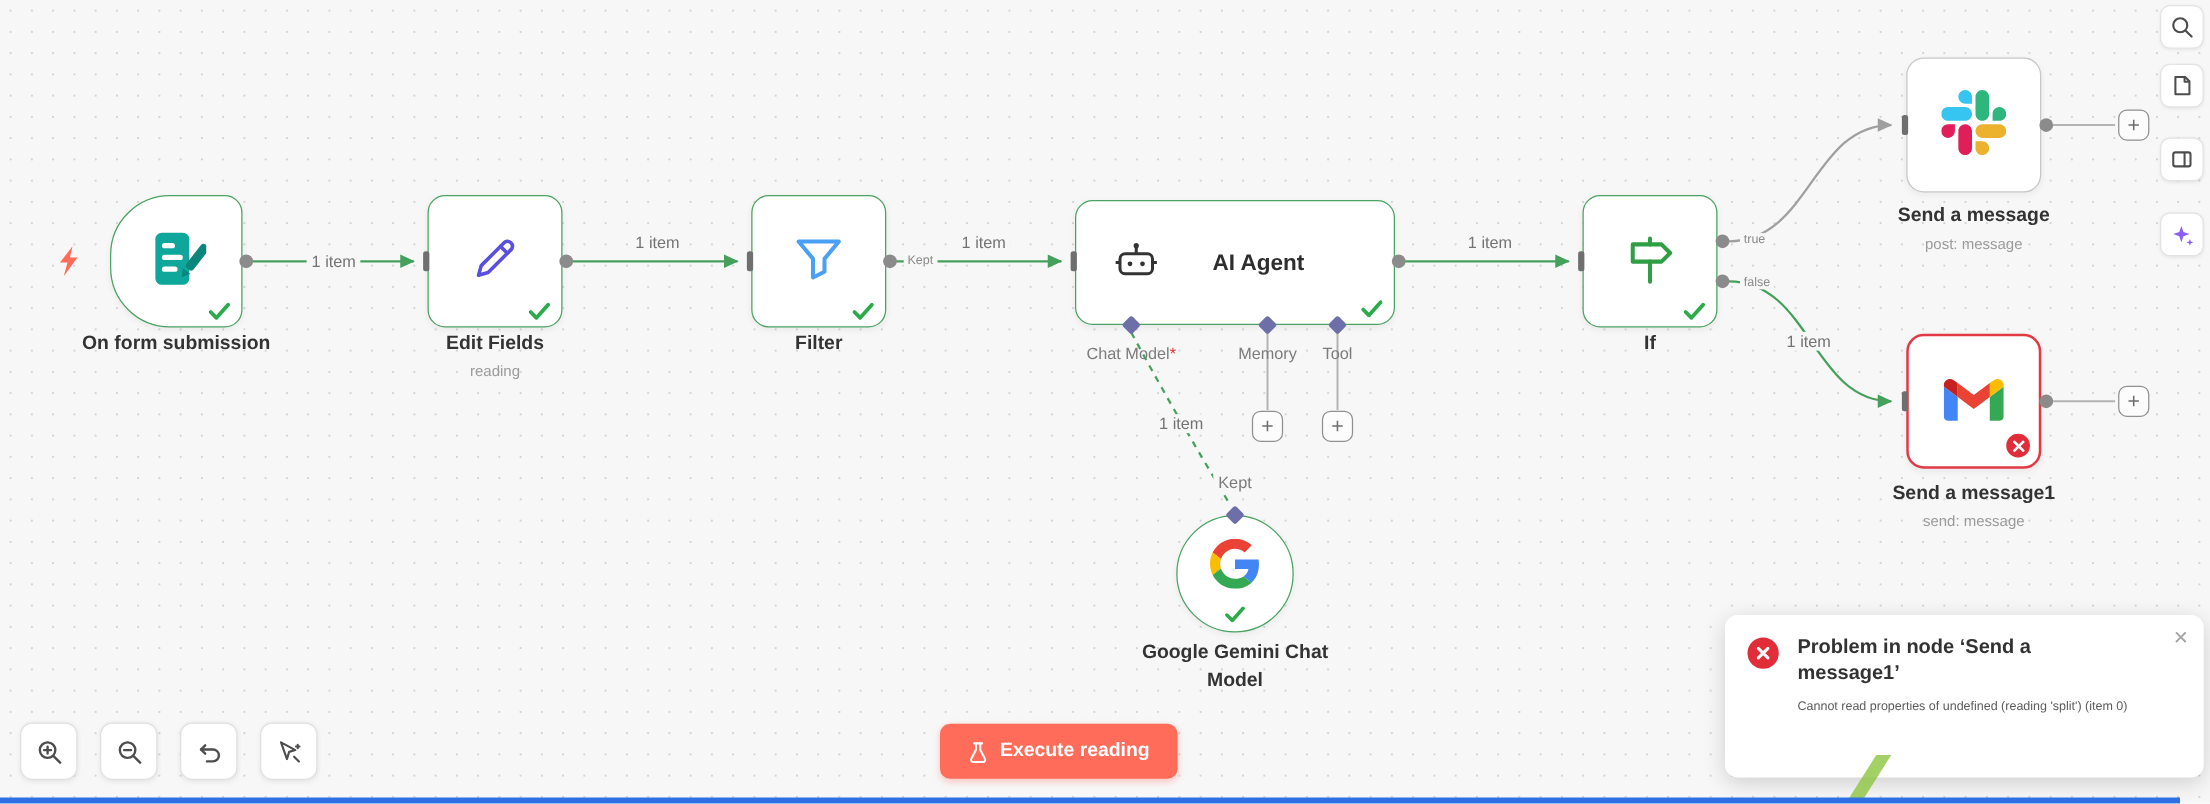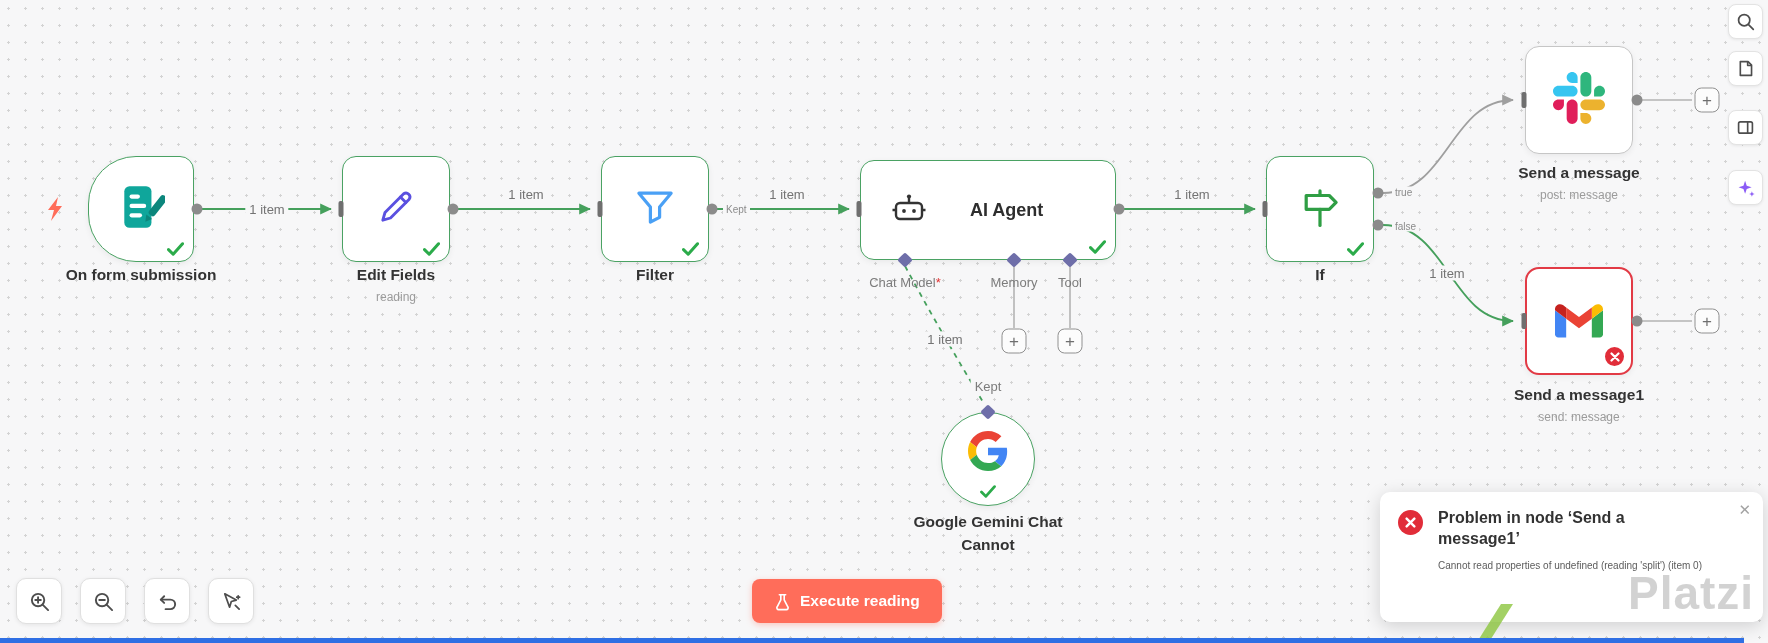--- a/index.html
+++ b/index.html
@@ -298,21 +298,21 @@
         <path d="M10.53 28.59c-.48-1.45-.76-2.99-.76-4.59s.27-3.14.76-4.59l-7.98-6.19C.92 16.46 0 20.12 0 24c0 3.88.92 7.54 2.56 10.78l7.97-6.19z" fill="#FBBC05"></path>
         <path d="M24 48c6.48 0 11.93-2.13 15.89-5.81l-7.73-6c-2.15 1.45-4.92 2.3-8.16 2.3-6.26 0-11.57-4.22-13.47-9.91l-7.98 6.19C6.51 42.62 14.62 48 24 48z" fill="#34A853"></path>
       </svg>
     </span>
     <span class="check" style="right:50%;transform:translateX(50%);bottom:7px">
       <svg width="16" height="13" viewBox="0 0 14 12">
           <path d="M1 6.5 L5 10.5 L13 1.5" stroke="#2bab4a" stroke-width="2.6" fill="none" stroke-linecap="round" stroke-linejoin="round"></path>
         </svg>
     </span>
   </div>
-  <div class="node-title wrap-title" style="left:988px;top:510px">Google Gemini Chat Cannot</div>
+  <div class="node-title wrap-title" style="left:988px;top:510px">Google Gemini Chat Model</div>
 
   <button class="toolbar-btn" style="left:16px;top:578px">
     <svg width="21" height="21" viewBox="0 0 22 22" fill="none" stroke="#4d4d4d" stroke-width="2" stroke-linecap="round">
       <circle cx="9.5" cy="9.5" r="6.5"></circle>
         <path d="M14.5 14.5 L20 20"></path>
         <path d="M6.6 9.5 h5.8 M9.5 6.6 v5.8"></path>
     </svg>
   </button>
   <button class="toolbar-btn" style="left:80px;top:578px">
     <svg width="21" height="21" viewBox="0 0 22 22" fill="none" stroke="#4d4d4d" stroke-width="2" stroke-linecap="round">
@@ -381,17 +381,16 @@
       <div class="toast-msg">Cannot read properties of undefined (reading 'split') (item 0)</div>
     </div>
     <span class="toast-close">✕</span>
   </div>
 
   <span class="watermark-mark">
     <svg width="50" height="46" viewBox="0 0 50 46">
         <path d="M4 44 L28 6 H40 L16 44 Z" fill="#8dc63f"></path>
       </svg>
   </span>
-  <span class="watermark-text">Platzi</span>
 
   <div class="bottom-bar"></div>
 
 </div>
 
 </body></html>

